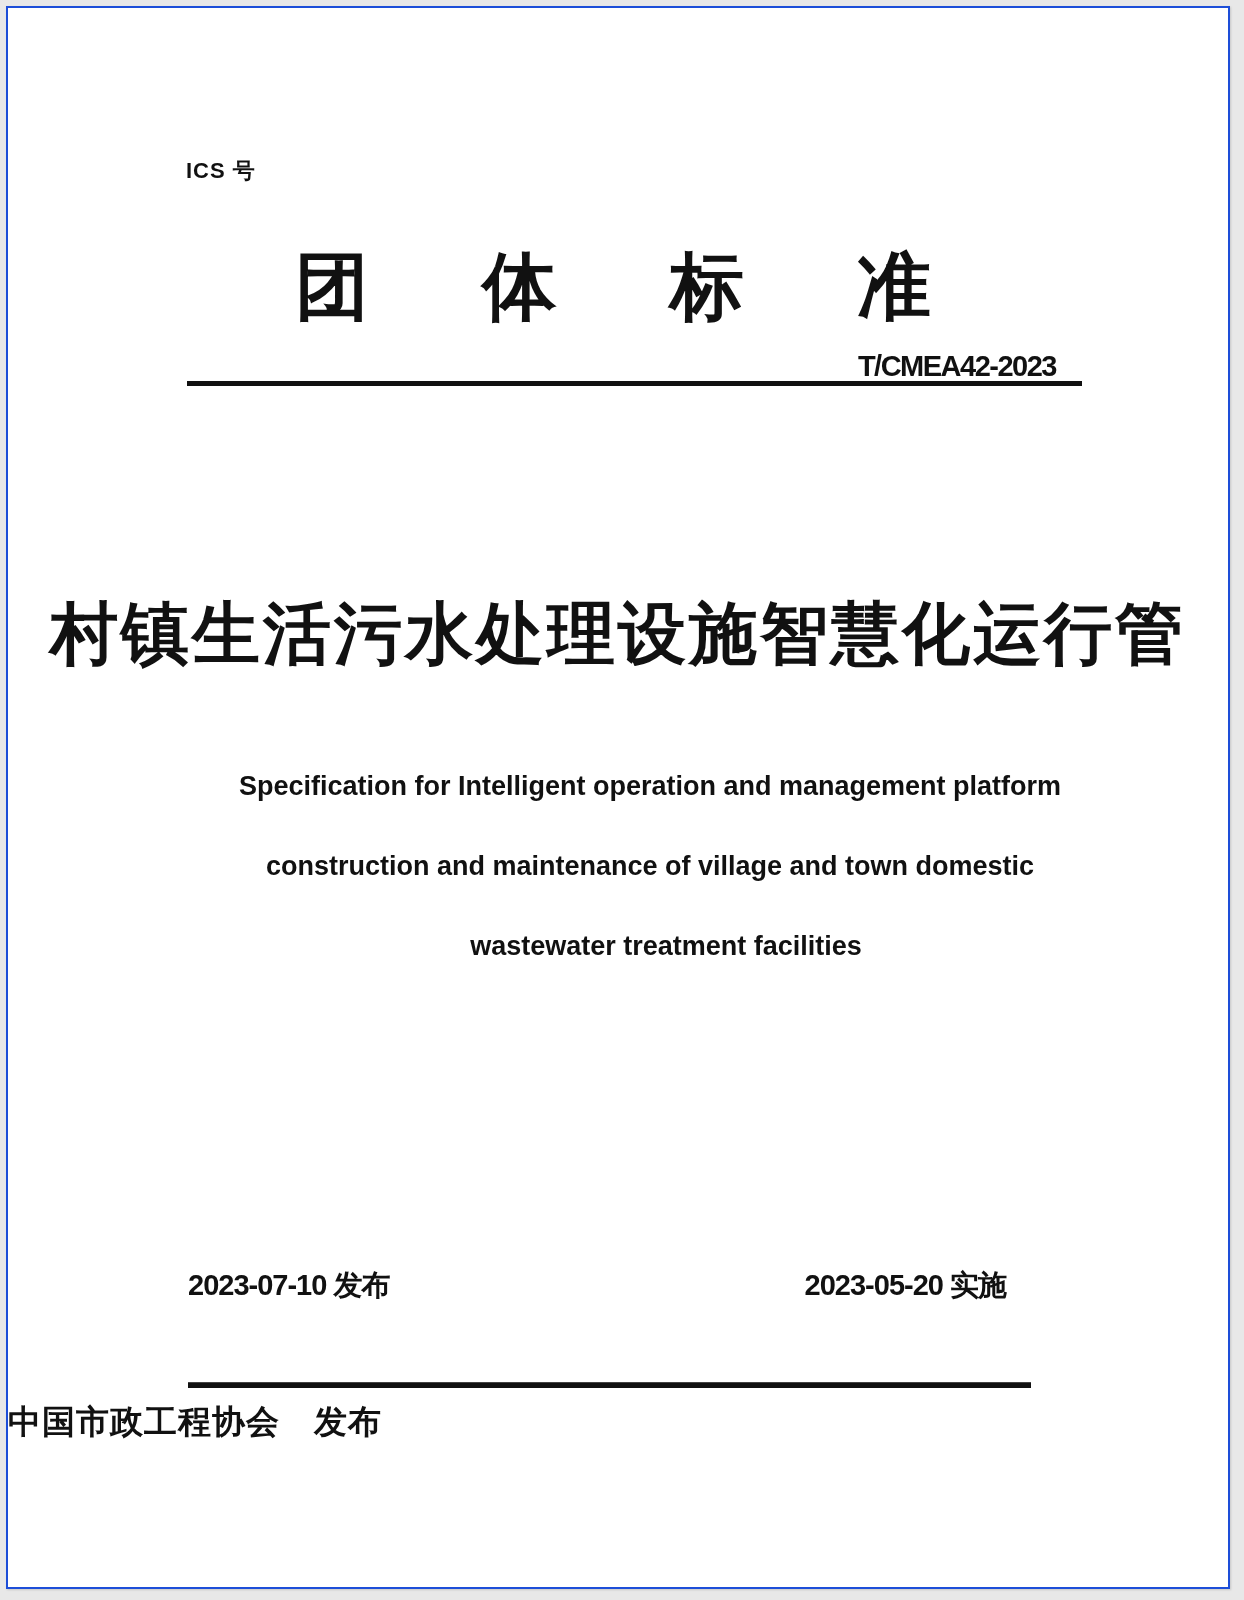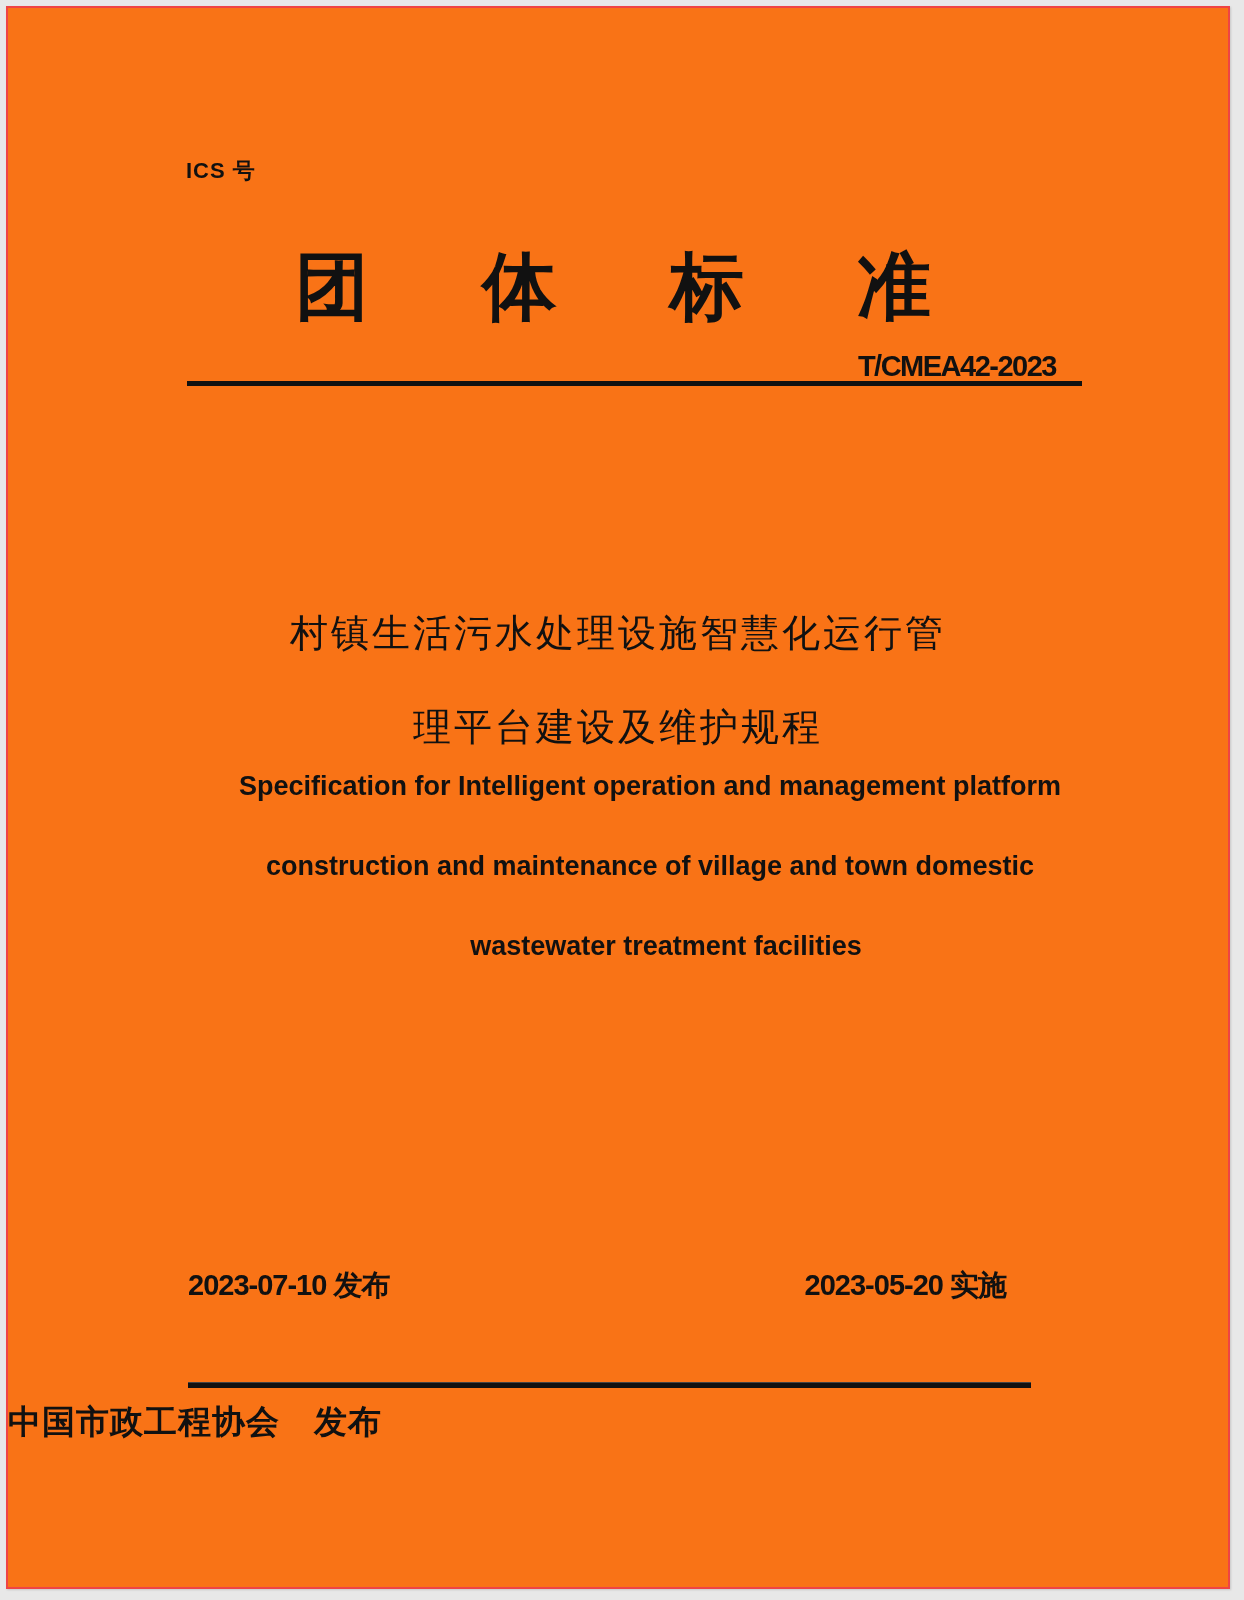--- a/index.html
+++ b/index.html
@@ -10,22 +10,22 @@
     background: #e8e8e8;
     font-family: "Liberation Sans", sans-serif;
     overflow: hidden;
   }
   .page {
     position: absolute;
     left: 6px;
     top: 6px;
     width: 1220px;
     height: 1579px;
-    background: #f97316;
-    border: 2px solid #ef4444;
+    background: #ffffff;
+    border: 2px solid #1d4ed8;
     box-shadow: 1px 1px 2px rgba(0,0,0,0.15);
   }
   .ink { color: #111111; }
 
   .ics-label {
     position: absolute;
     left: 178px;
     top: 148px;
     font-size: 22px;
     font-weight: bold;
@@ -62,22 +62,22 @@
     height: 5px;
     background: #111111;
   }
 
   .main-title-cn {
     position: absolute;
     left: 0;
     top: 578px;
     width: 100%;
     text-align: center;
-    font-size: 38px;
-    font-weight: normal;
+    font-size: 68px;
+    font-weight: bold;
     letter-spacing: 3px;
     line-height: 94px;
     white-space: nowrap;
   }
 
   .en-line {
     position: absolute;
     left: 0;
     width: 100%;
     text-align: center;
@@ -138,21 +138,20 @@
     <span>标</span>
     <span>准</span>
   </div>
 
   <div class="standard-code ink">T/CMEA42-2023</div>
 
   <div class="header-rule"></div>
 
   <div class="main-title-cn ink">
     <div>村镇生活污水处理设施智慧化运行管</div>
-    <div>理平台建设及维护规程</div>
   </div>
 
   <div class="en-line en-line-1 ink">Specification for Intelligent operation and management platform</div>
 
   <div class="en-line en-line-2 ink">construction and maintenance of village and town domestic</div>
 
   <div class="en-line en-line-3 ink">wastewater treatment facilities</div>
 
   <div class="dates-row">
     <span class="ink">2023-07-10 发布</span>

